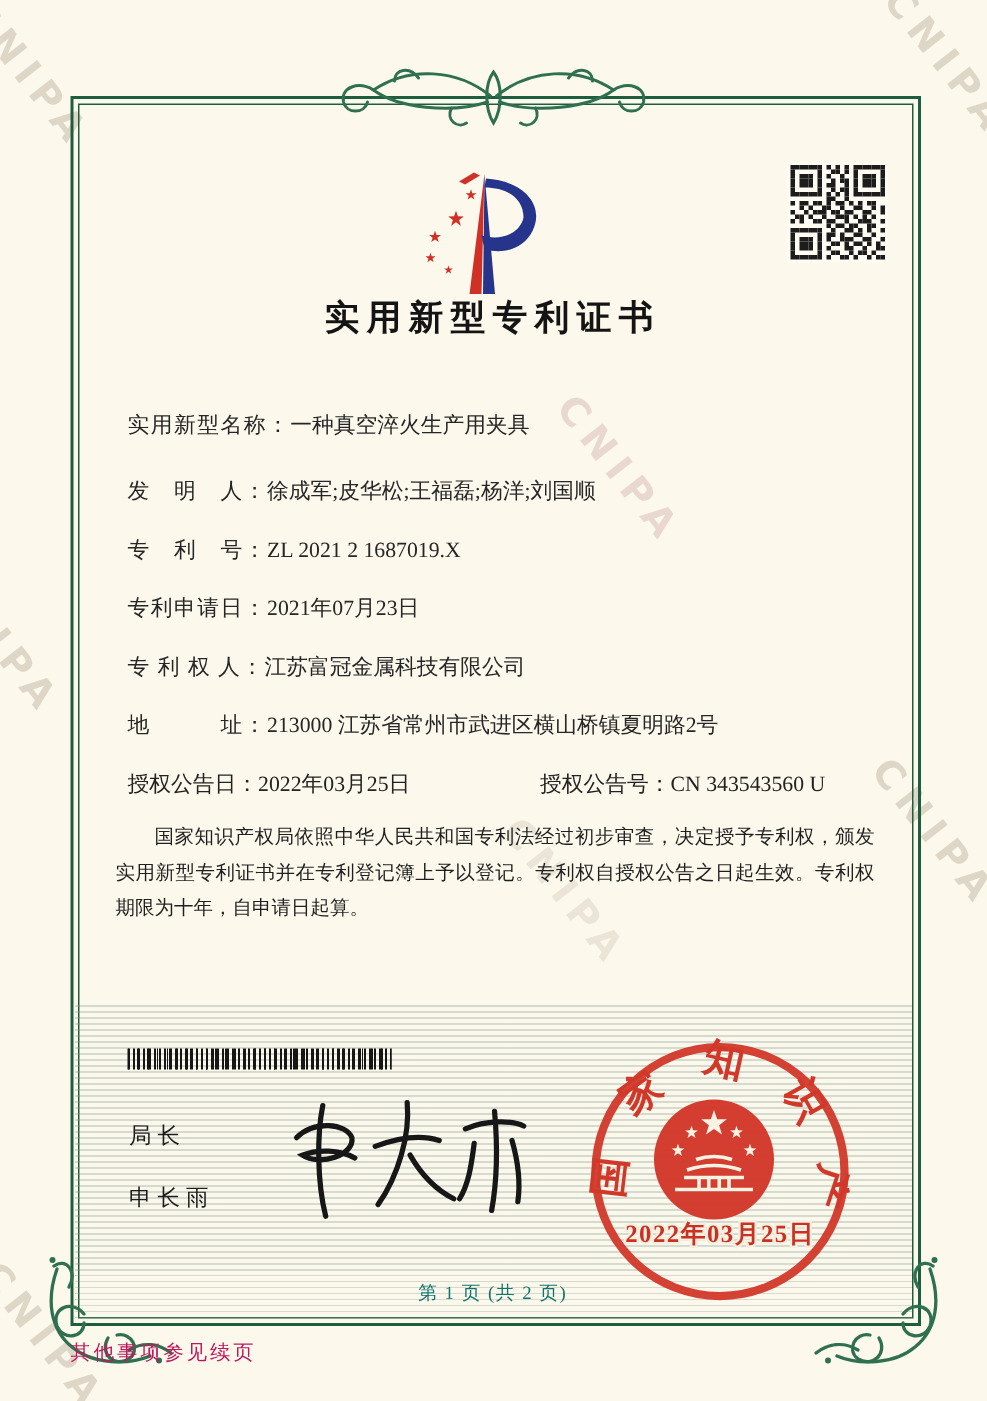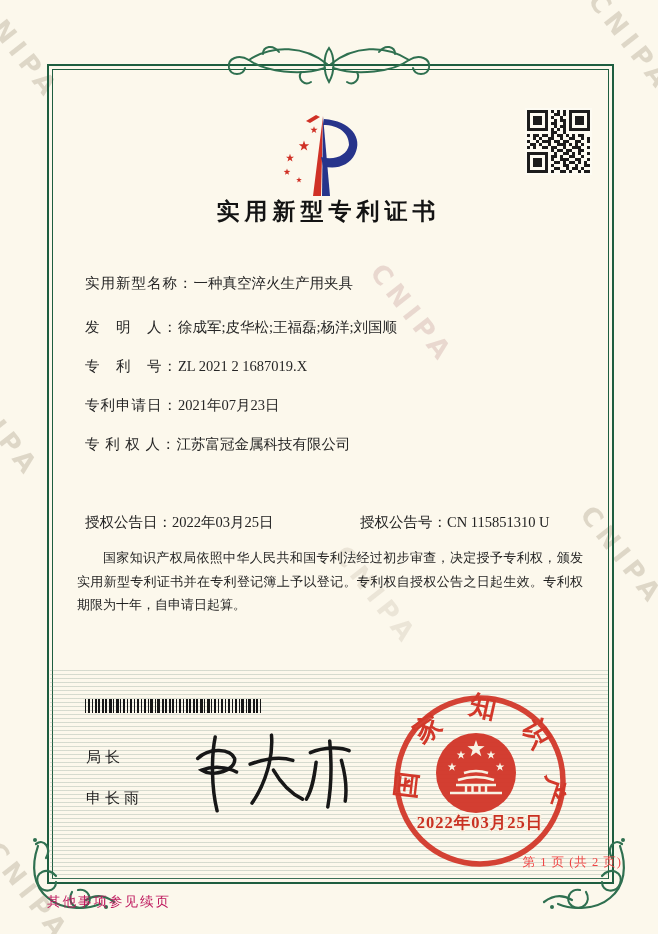--- a/index.html
+++ b/index.html
@@ -49,22 +49,22 @@
        repeating-linear-gradient(90deg,#161616 0 1.5px,transparent 1.5px 3.5px),
        repeating-linear-gradient(90deg,#161616 0 1px,transparent 1px 6.5px);
      background-color:transparent;}
   .sig-role{position:absolute;left:86px;top:748px;font-size:15px;letter-spacing:4px;color:#1c1c1c;}
   .sig-name{position:absolute;left:86px;top:789px;font-size:15px;letter-spacing:4px;color:#1c1c1c;font-family:Liberation Mono, monospace;}
   .signature{position:absolute;left:188px;top:722px;}
   .seal{position:absolute;left:391px;top:692px;}
   .seal-org{font-size:27px;font-weight:bold;letter-spacing:26px;fill:#d2382a;}
   .seal-date{font-size:16.5px;font-weight:bold;fill:#c93122;stroke:#f6efe0;stroke-width:3px;
              paint-order:stroke;letter-spacing:1px;}
-  .page-no{position:absolute;left:59px;top:854px;width:563px;text-align:right;
-           font-size:12.5px;color:#ef4444;letter-spacing:1px;}
+  .page-no{position:absolute;left:47px;top:854px;width:563px;text-align:center;
+           font-size:12.5px;color:#0f766e;letter-spacing:1px;}
   .note{position:absolute;left:47px;top:893px;width:563px;text-align:left;
         font-size:13.5px;color:#be185d;letter-spacing:2px;}
 </style>
 </head>
 <body>
 
 <div class="page">
 
   <svg width="0" height="0" style="position:absolute">
     <defs>
@@ -580,26 +580,29 @@
     </div>
     <div class="field-row">
       <span class="f-label">专　利　号：</span><span class="f-value">ZL 2021 2 1687019.X</span>
     </div>
     <div class="field-row">
       <span class="f-label">专利申请日：</span><span class="f-value">2021年07月23日</span>
     </div>
     <div class="field-row">
       <span class="f-label">专 利 权 人：</span><span class="f-value">江苏富冠金属科技有限公司</span>
     </div>
+    <div class="field-row">
+      <span class="f-label">地　　　址：</span><span class="f-value">213000 江苏省常州市武进区横山桥镇夏明路2号</span>
+    </div>
   </div>
 
   <div class="grant-row">
     <span>授权公告日：</span><span>2022年03月25日</span>
     <span class="grant-no">
-      <span>授权公告号：</span><span>CN 115851310 U</span>
+      <span>授权公告号：</span><span>CN 343543560 U</span>
     </span>
   </div>
 
   <div class="paras">
     <p>国家知识产权局依照中华人民共和国专利法经过初步审查，决定授予专利权，颁发实用新型专利证书并在专利登记簿上予以登记。专利权自授权公告之日起生效。专利权期限为十年，自申请日起算。</p>
   </div>
 
   <div class="barcode"></div>
   <div class="sig-role">局长</div>
   <div class="sig-name">申长雨</div>

